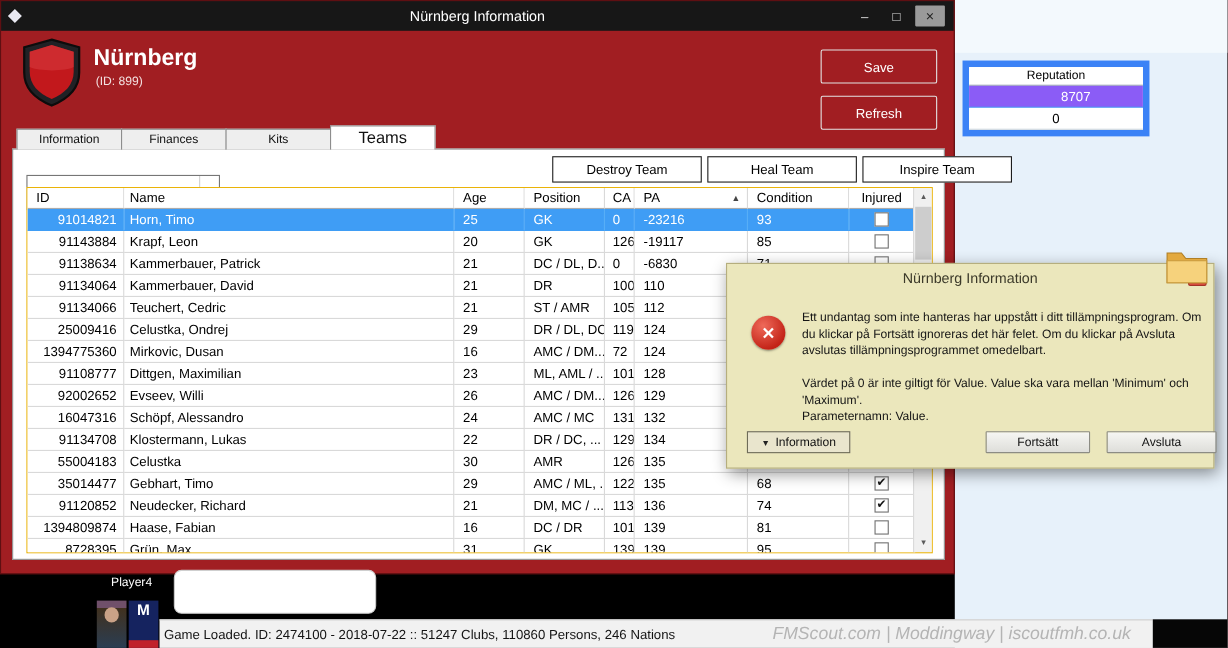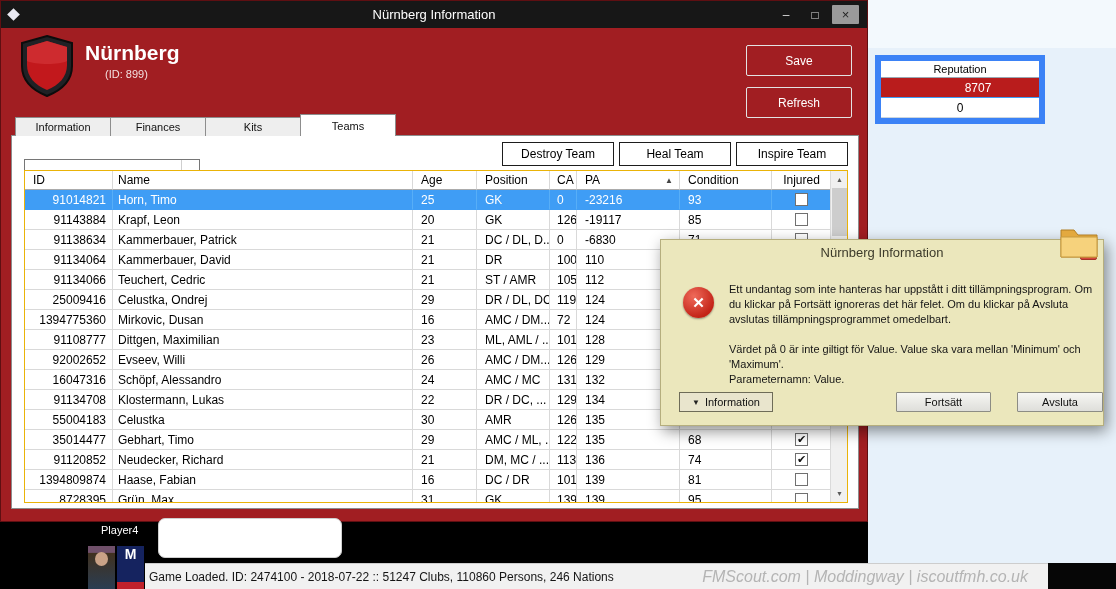--- a/index.html
+++ b/index.html
@@ -8,62 +8,62 @@
           font-family:"Liberation Sans", sans-serif; overflow:hidden; }
 
   
   .right-panel { position:absolute; left:868px; top:0; width:248px; height:589px; background:#e7f1fa; }
   .right-top { position:absolute; left:0; top:0; width:248px; height:48px; background:#f3f9fd; }
   .rep-grid { position:absolute; left:7px; top:55px; width:170px; background:#fff; border:6px solid #3b82f6; }
   .rep-header { height:17px; display:flex; align-items:center; justify-content:center;
                 font-size:11px; color:#000; background:#fff; border-bottom:1px solid #9aa7b2; }
   .rrow { height:20px; display:flex; align-items:center; justify-content:center;
           font-size:12px; color:#000; background:#fff; border-bottom:1px solid #ccd6de; }
-  .rrow.rsel { background:#b91c1c; color:#fff; border-bottom-color:#3f9df5;padding-left:36px; }
+  .rrow.rsel { background:#8b5cf6; color:#fff; border-bottom-color:#3f9df5;padding-left:36px; }
 
   .folder { position:absolute; left:1059px; top:225px; z-index:40; }
 
   
   .main-window { position:absolute; left:0; top:0; width:868px; height:522px;
                  background:#a11e22; border:1px solid #5f0f12; }
   .titlebar { position:absolute; left:0; top:0; width:100%; height:27px; background:#171717;
               display:flex; align-items:center; justify-content:center; }
   .title { color:#fff; font-size:13px; }
   .app-icon { position:absolute; left:8px; top:9px; width:9px; height:9px; background:#e9e9f2; transform:rotate(45deg); }
   .win-controls { position:absolute; right:8px; top:4px; display:flex; gap:5px; align-items:center; }
   .wbtn { width:24px; height:19px; display:flex; align-items:center; justify-content:center;
           color:#ddd; font-size:12px; }
   .wbtn.close { background:#9a9a9a; color:#222; width:27px; font-size:13px; border-radius:1px; }
 
   .shield { position:absolute; left:17px; top:33px; }
   .club-name { position:absolute; left:84px; top:40px; font-size:21px; font-weight:bold; color:#fff; }
-  .club-id { position:absolute; left:104px; top:67px; font-size:11px; color:#f3dfdf; }
+  .club-id { position:absolute; left:86px; top:67px; font-size:11px; color:#f3dfdf; }
   .rbtn { position:absolute; left:745px; width:106px; height:31px; background:#a11e22;
           border:1px solid #e3e3e3; border-radius:2px; color:#fff; font-size:12px;
           display:flex; align-items:center; justify-content:center; }
   #saveBtn { top:44px; } #refreshBtn { top:86px; }
 
   .tabbar { position:absolute; left:14px; top:113px; height:22px; display:flex; align-items:flex-end; z-index:5; }
   .tab { width:96px; height:19px; background:#eeeeee; border:1px solid #8d8d8d; border-bottom:none;
          display:flex; align-items:center; justify-content:center; font-size:11px; color:#111; margin-left:-1px; }
   .tab:first-child { margin-left:0; }
-  .tab.active { height:22px; background:#fff; z-index:6; position:relative; font-size:11px; }
+  .tab.active { height:22px; background:#fff; z-index:6; position:relative; font-size:15px; }
 
   .panel { position:absolute; left:10px; top:134px; width:848px; height:374px;
            background:#fff; border:1px solid #8d8d8d; z-index:1; }
 
   .combo { position:absolute; left:12px; top:23px; width:176px; height:32px;
            border:1px solid #767676; background:#fff; display:flex; align-items:center; }
   .combo-label { flex:1; padding-left:6px; font-size:12px; color:#000; }
   .combo-arrow { width:18px; height:100%; display:flex; align-items:center; justify-content:center;
                  border-left:1px solid #cfcfcf; }
   .combo-arrow::after { content:"▾"; font-size:10px; color:#333; }
 
   .actions { position:absolute; left:490px; top:6px; display:flex; gap:5px; }
-  .abtn { width:112px; height:24px; background:#fff; border:1px solid #1d1d1d;
+  .abtn { width:136px; height:24px; background:#fff; border:1px solid #1d1d1d;
           display:flex; align-items:center; justify-content:center; font-size:12px; color:#000; }
 
   
   .tableWrap { position:absolute; left:12px; top:34px; width:824px; height:333px;
                border:1px solid #eab308; overflow:hidden; background:#fff; }
   .thead { display:flex; width:807px; height:19px; }
   .cell { display:flex; align-items:center; font-size:12px; color:#000; overflow:hidden;
           white-space:nowrap; border-right:1px solid #d9d9d9; border-bottom:1px solid #d9d9d9; }
   .h { border-bottom:1px solid #ababab; background:#fff; }
   .c0 { width:88px;  justify-content:flex-end; padding-right:6px; }
@@ -106,21 +106,21 @@
   .err-icon::after { content:"✕"; color:#fff; font-weight:bold; font-size:15px; }
   .dlg-text { position:absolute; left:68px; top:42px; width:372px; }
   .dline { height:15px; line-height:15px; font-size:11px; color:#151515; white-space:nowrap; }
   .dlg-info { position:absolute; left:18px; top:152px; width:94px; height:20px; background:#e9e5cd;
               border:1px solid #6e6c58; display:flex; align-items:center; justify-content:center;
               gap:5px; font-size:11px; color:#111; }
   .tri { font-size:8px; color:#222; }
   .dlg-btn { position:absolute; top:152px; height:20px; border:1px solid #8c8c84; border-radius:1px;
              background:linear-gradient(#f6f6f3,#dededa); display:flex; align-items:center;
              justify-content:center; font-size:11px; color:#111; }
-  #btnContinue { left:235px; width:95px; } #btnExit { left:356px; width:86px; }
+  #btnContinue { left:235px; width:95px; } #btnExit { left:345px; width:100px; }
 
   
   .player-label { position:absolute; left:101px; top:524px; color:#fff; font-size:11px; z-index:3; }
   .photo { position:absolute; top:546px; width:27px; height:43px; z-index:3; }
   .photo.p1 { left:88px; background:linear-gradient(#70506a 15%, #41311f 16%, #2a3d52); }
   .photo.p1::after { content:""; position:absolute; left:7px; top:6px; width:13px; height:14px;
                      border-radius:50%; background:#caa287; }
   .photo.p2 { left:117px; background:#15235f; color:#fff; font-weight:bold; font-size:14px;
               display:flex; align-items:flex-start; justify-content:center;
               border-bottom:7px solid #c0212b; }

